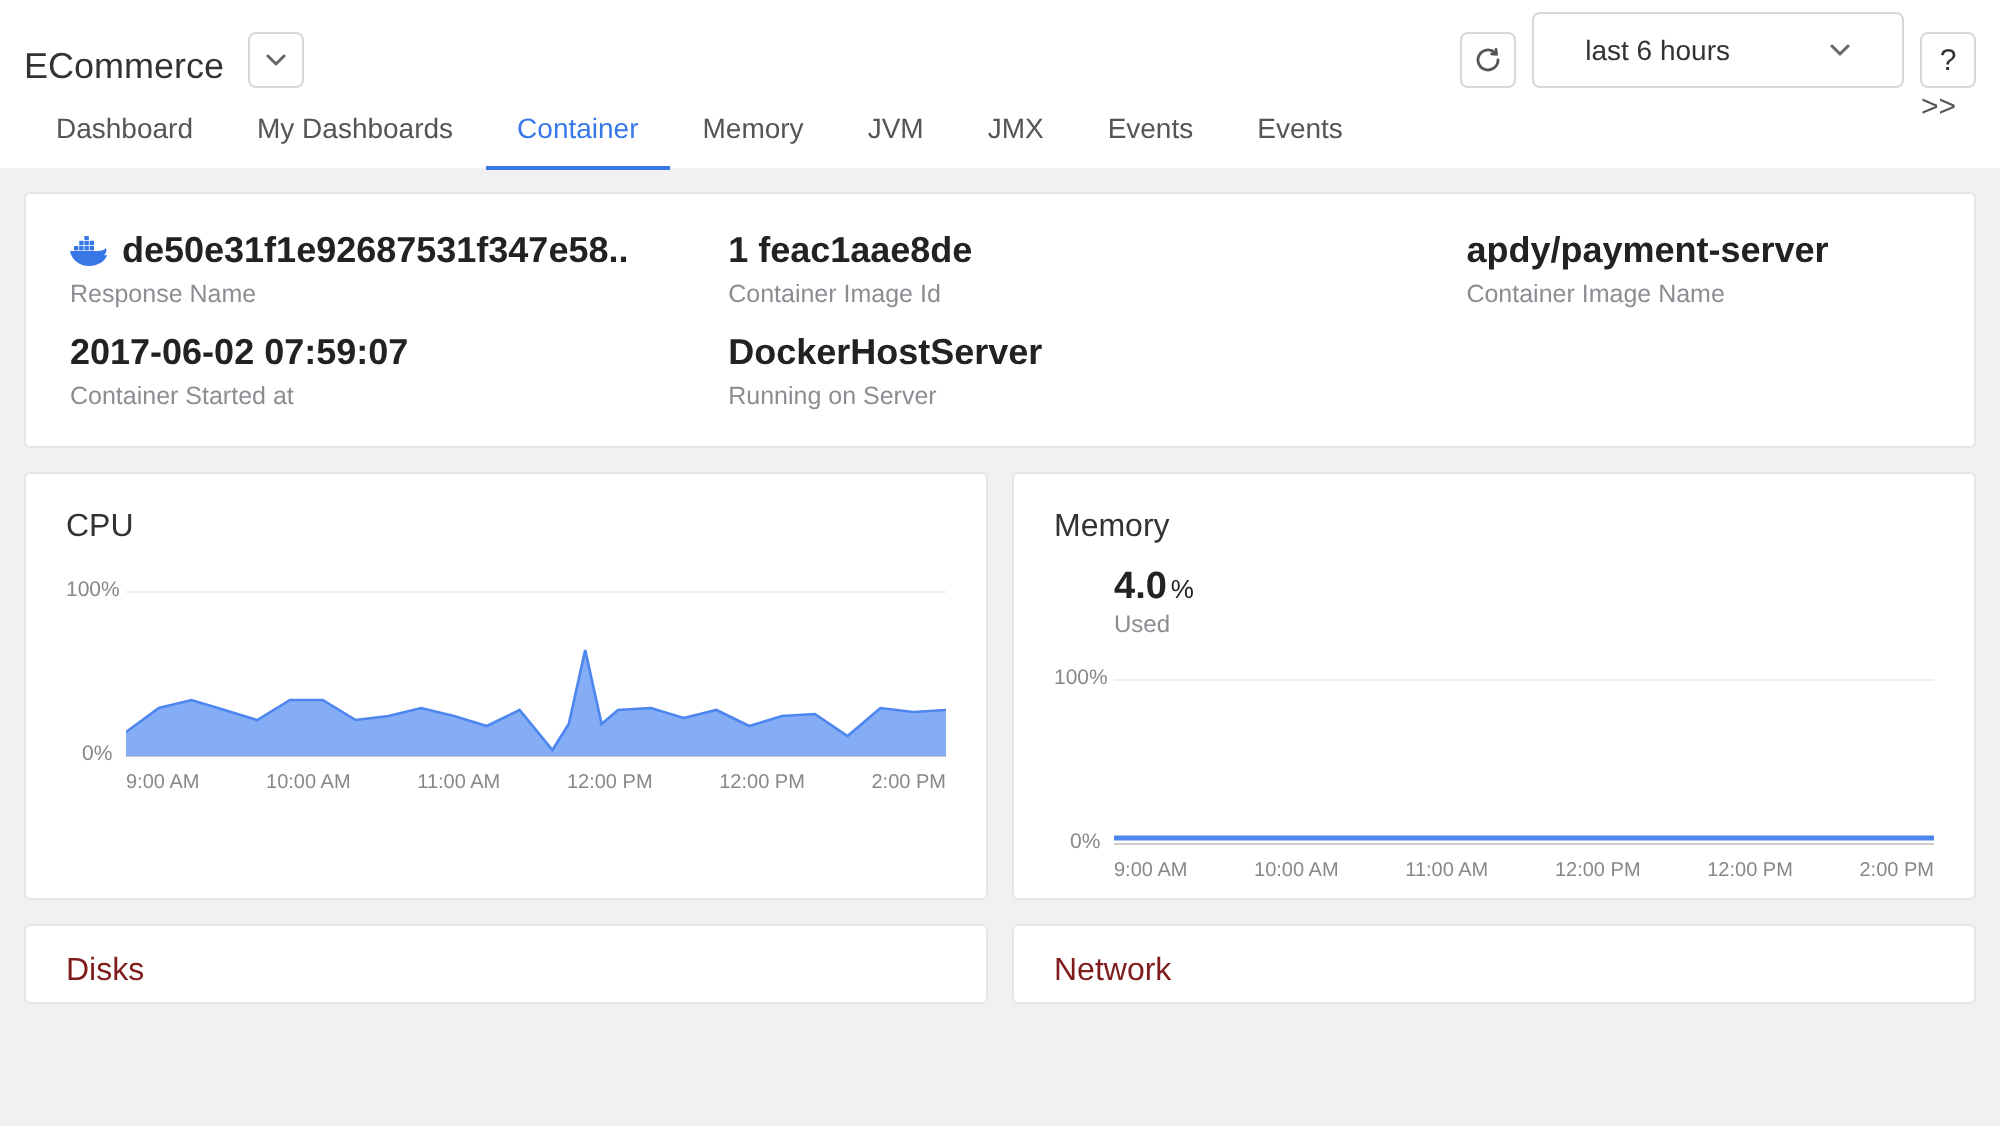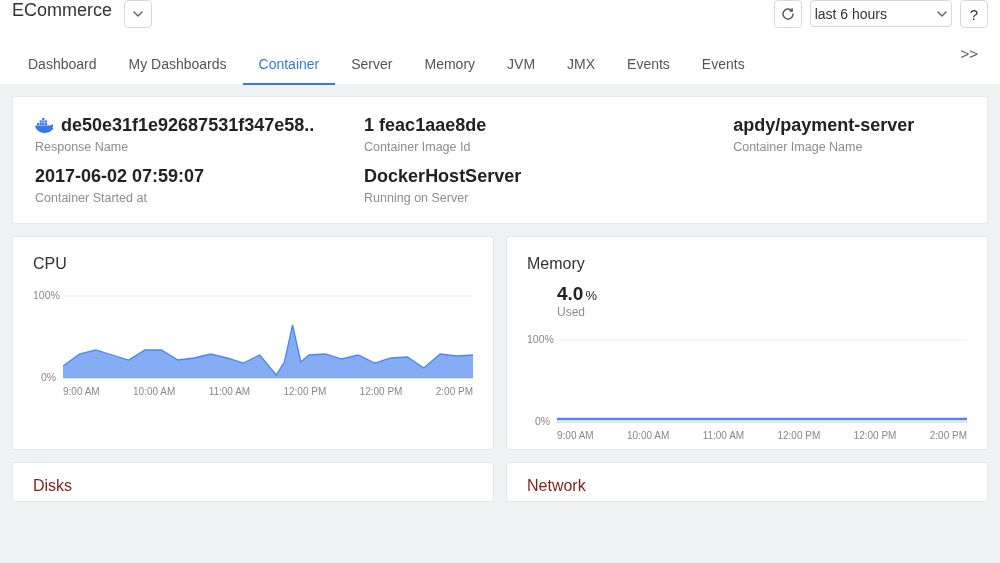--- a/index.html
+++ b/index.html
@@ -1,22 +1,22 @@
 <!DOCTYPE html>
 <html><head>
 <meta charset="utf-8">
 <style>
   * { box-sizing: border-box; margin: 0; padding: 0; }
   html, body { width: 1000px; height: 563px; font-family: -apple-system, BlinkMacSystemFont, "Segoe UI", Helvetica, Arial, sans-serif; background: #f0f1f2; color: #333; overflow: hidden; }
-  .topbar { height: 44px; background: #fff; display: flex; align-items: flex-start; padding: 0 12px; gap: 8px; }
+  .topbar { height: 44px; background: #fff; display: flex; align-items: flex-end; padding: 0 12px; gap: 8px; }
   .app-title { font-size: 18px; color: #333; padding-right: 4px; }
   .dd-btn { width: 28px; height: 28px; border: 1px solid #d8d8d8; border-radius: 4px; background: #fff; display: flex; align-items: center; justify-content: center; cursor: pointer; }
   .topbar .spacer { flex: 1; }
   .refresh-btn { width: 28px; height: 28px; border: 1px solid #d8d8d8; border-radius: 4px; background: #fff; display: flex; align-items: center; justify-content: center; cursor: pointer; }
-  .range-select { height: 27px; border: 1px solid #d8d8d8; border-radius: 4px; background: #fff; display: flex; align-items: center; padding: 0 4px; gap: 50px; cursor: pointer; font-size: 14px; color: #333; }
+  .range-select { height: 38px; border: 1px solid #d8d8d8; border-radius: 4px; background: #fff; display: flex; align-items: center; padding: 0 26px; gap: 50px; cursor: pointer; font-size: 14px; color: #333; }
   .help-btn { width: 28px; height: 28px; border: 1px solid #d8d8d8; border-radius: 4px; background: #fff; display: flex; align-items: center; justify-content: center; cursor: pointer; font-size: 15px; color: #333; }
   .tabs { height: 40px; background: #fff; display: flex; align-items: flex-start; padding: 0 12px; gap: 0; border-top: 1px solid #fff; }
   .tab { padding: 0 16px; height: 40px; display: flex; align-items: center; font-size: 14px; color: #555; cursor: pointer; border-bottom: 2px solid transparent; }
   .tab.active { color: #3777e6; border-bottom: 2px solid #3777e6; }
   .tabs .more { margin-left: auto; padding: 0 10px; color: #555; cursor: pointer; font-size: 15px;}
   .content { padding: 12px; display: flex; flex-direction: column; gap: 12px; }
   .card { background: #fff; border: 1px solid #e5e6e8; border-radius: 3px; }
   .info-card { padding: 18px 22px; display: grid; grid-template-columns: 1.05fr 1.05fr 0.9fr; row-gap: 18px; gap: 12px; }
   .info-block { display: flex; flex-direction: column; gap: 4px; }
   .info-block.right { align-items: flex-start; padding-left: 40px;}
@@ -78,21 +78,20 @@
   </div>
   <div class="help-btn">
     <span>?</span>
   </div>
 </div>
 
 <div class="tabs">
   <div class="tab">Dashboard</div>
   <div class="tab">My Dashboards</div>
   <div class="tab active">Container</div>
-  <div class="tab">Server</div>
   <div class="tab">Memory</div>
   <div class="tab">JVM</div>
   <div class="tab">JMX</div>
   <div class="tab">Events</div>
   <div class="tab">Events</div>
   <div class="more">&gt;&gt;</div>
 </div>
 
 <div class="content">
 

